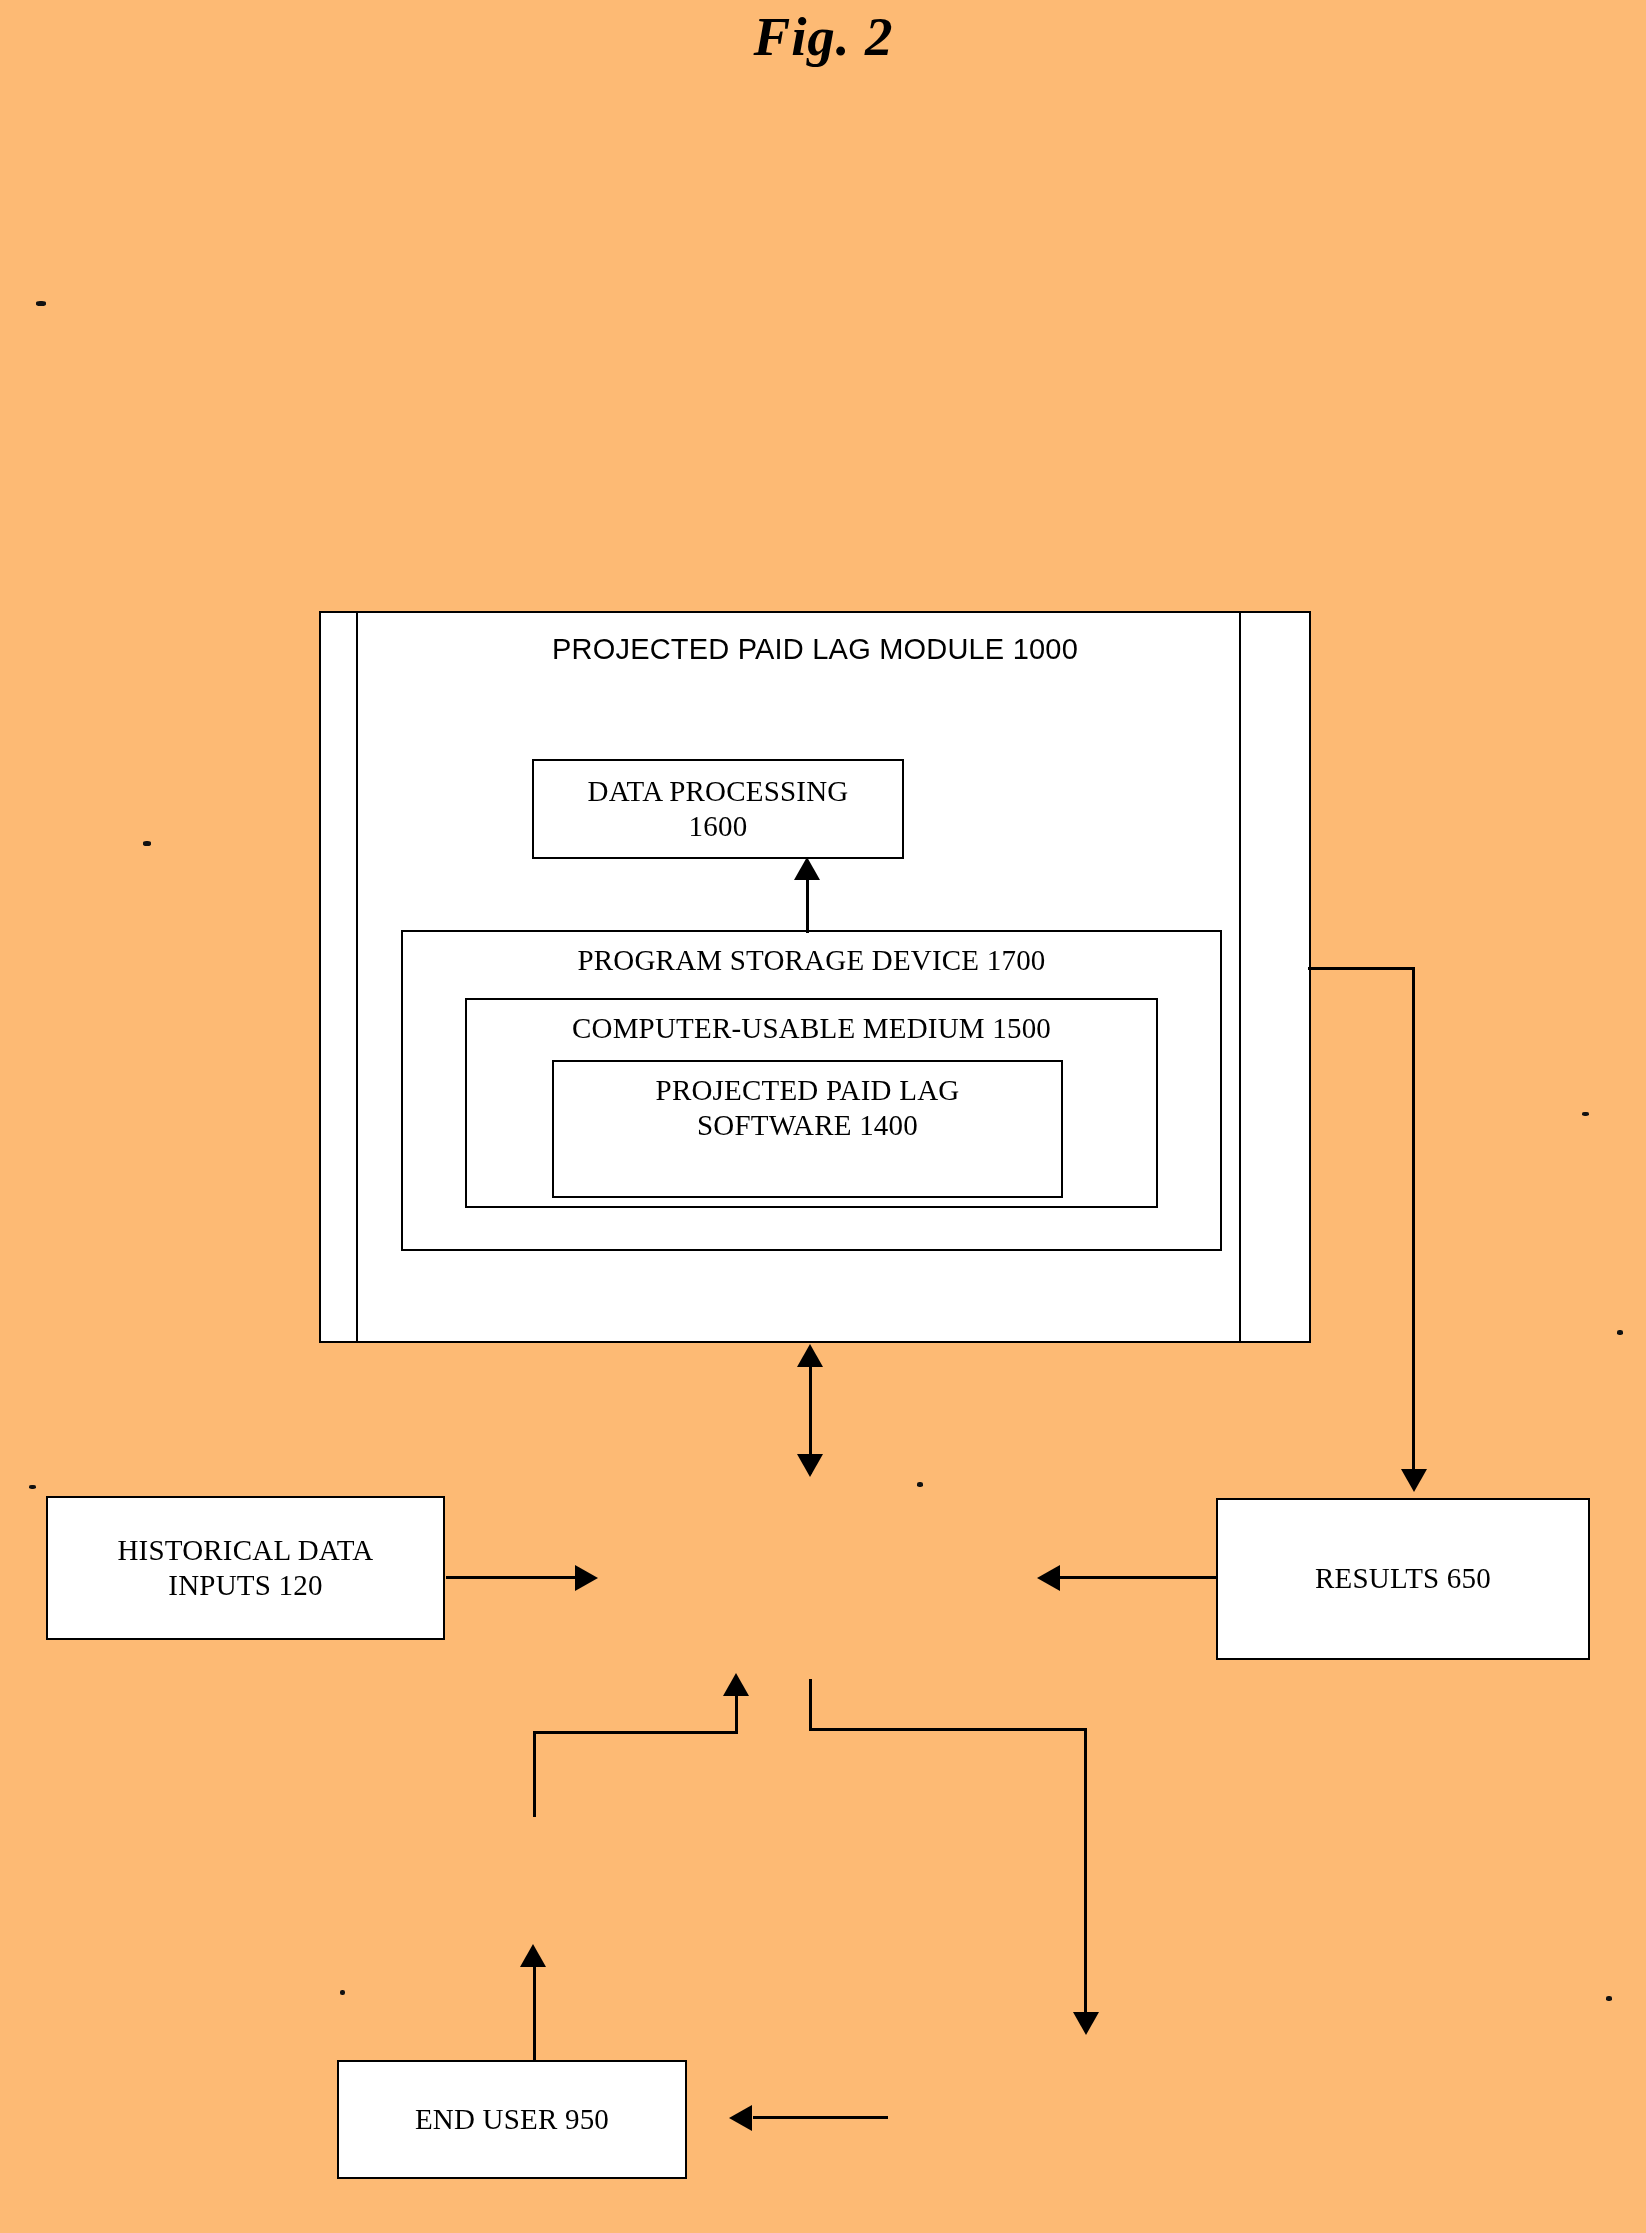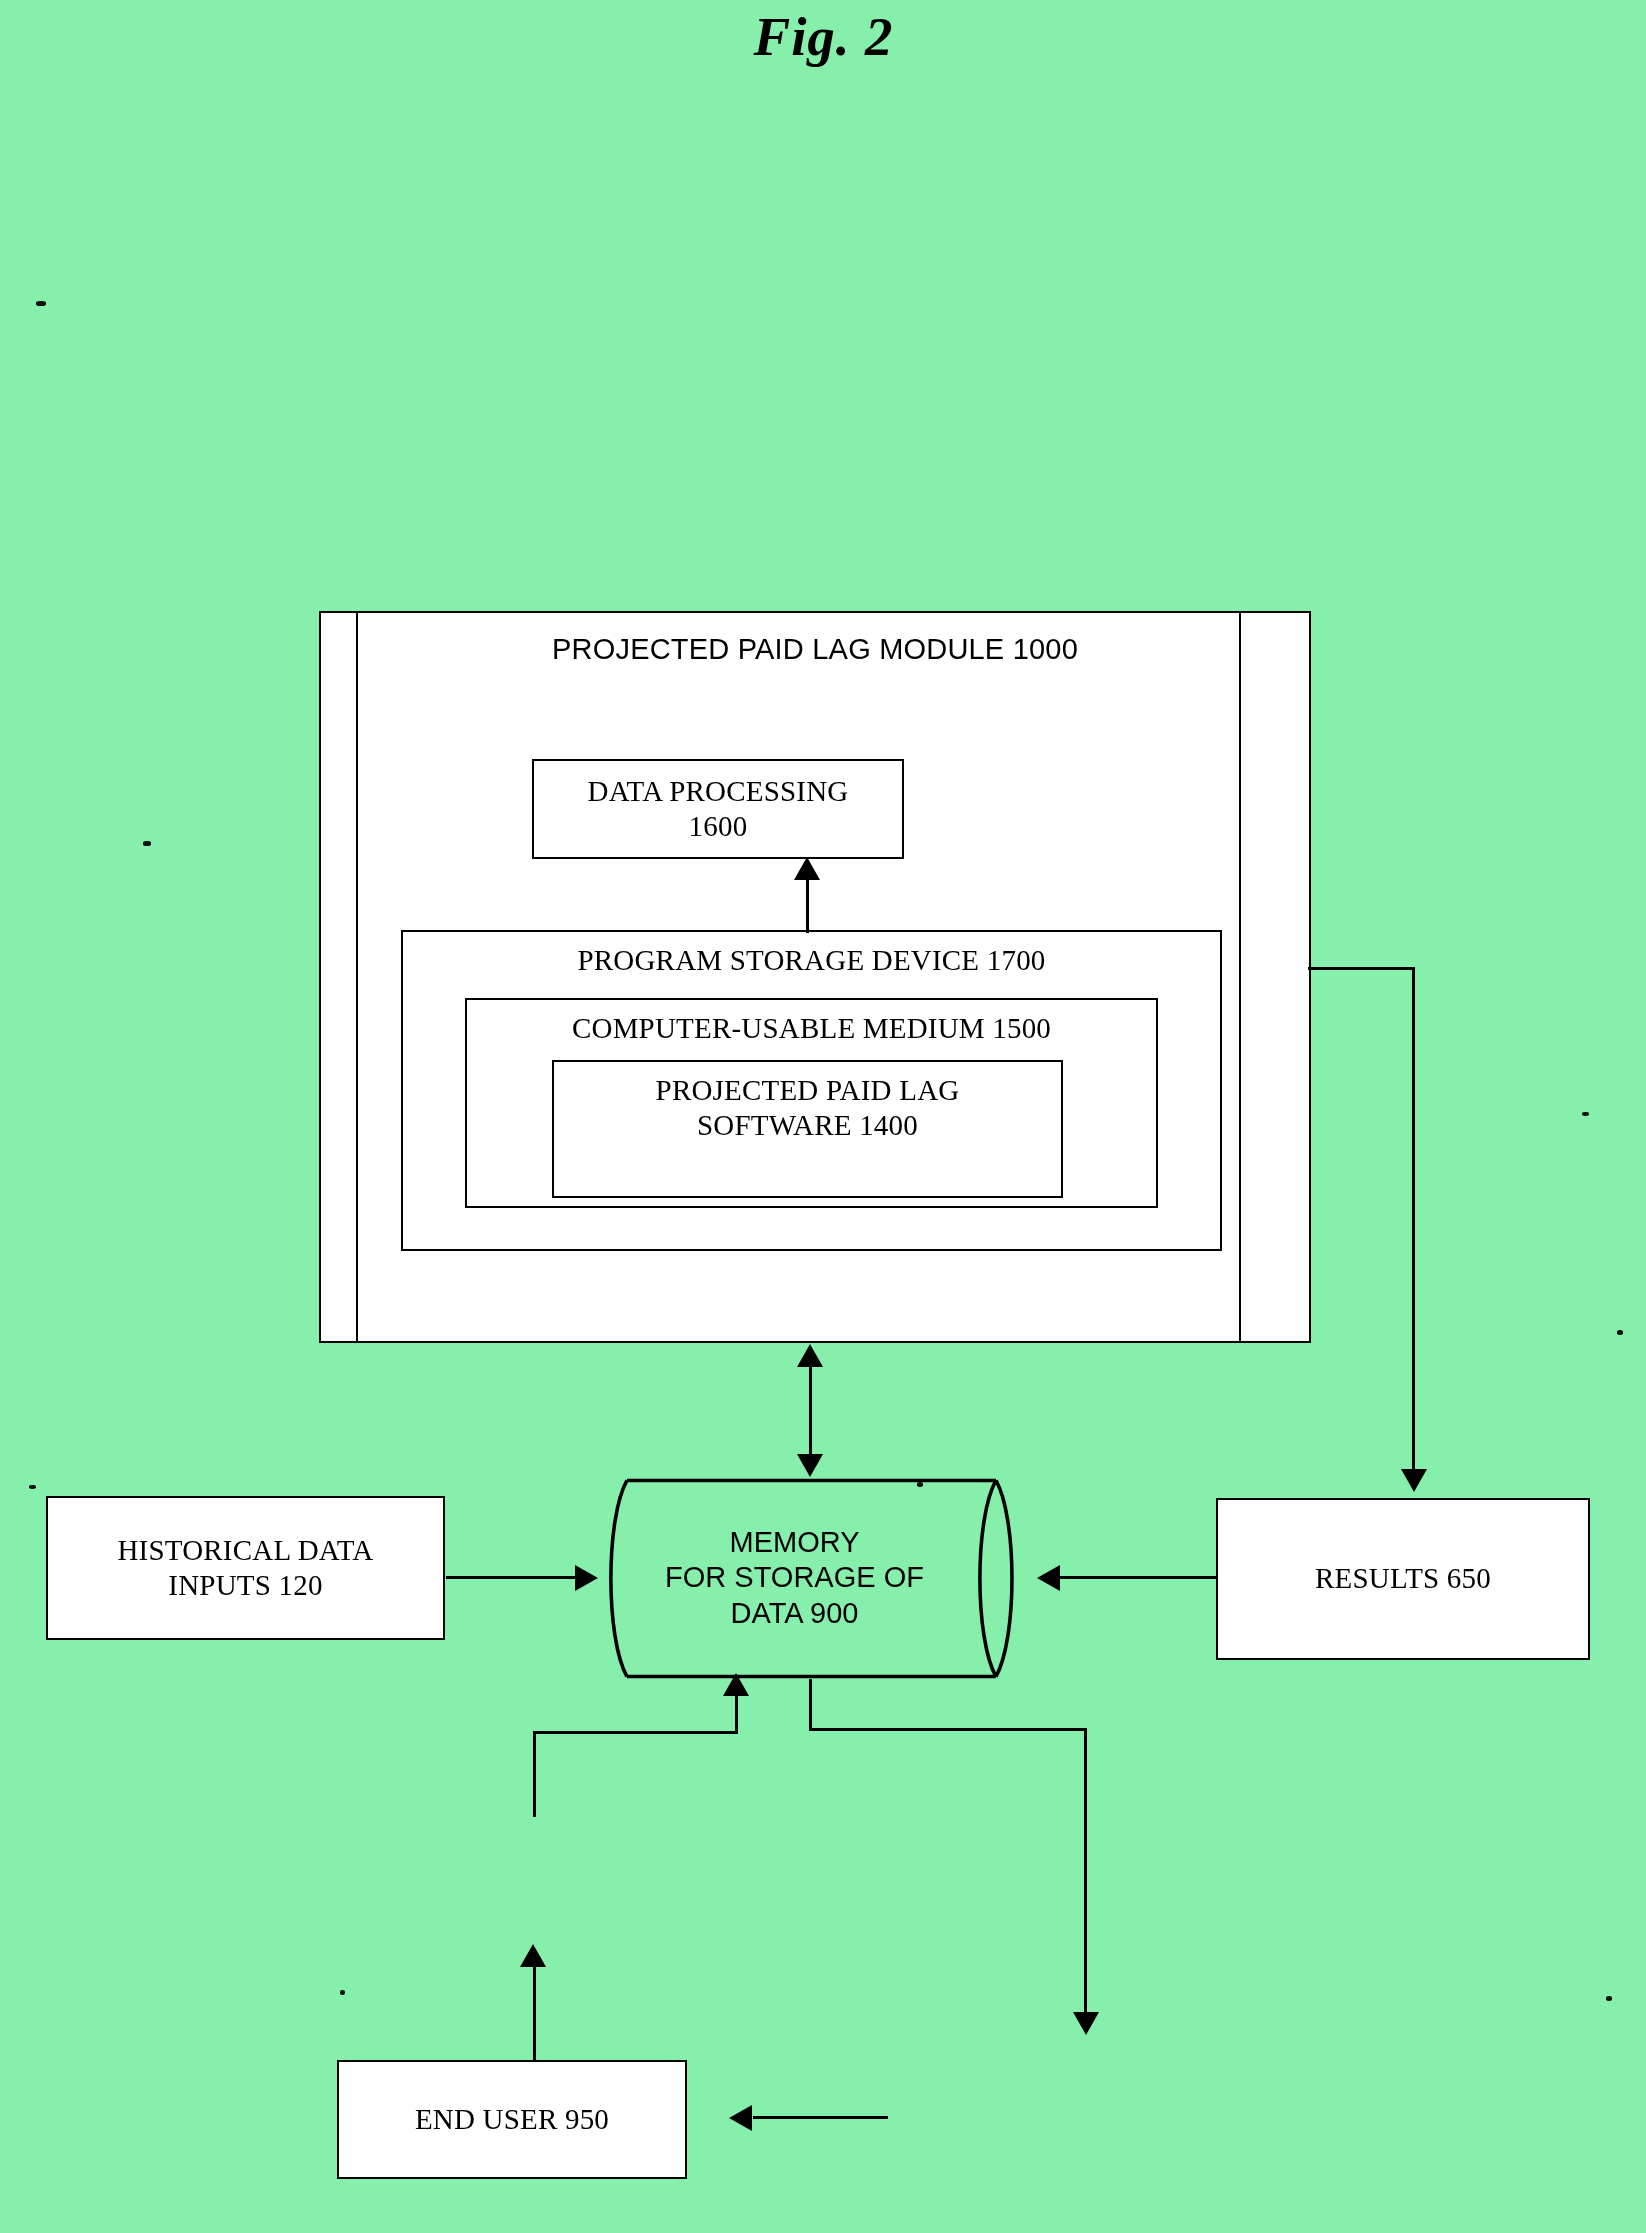--- a/index.html
+++ b/index.html
@@ -9,21 +9,21 @@
     background: #ffffff;
   }
   body {
     font-family: "Liberation Sans", sans-serif;
     color: #000000;
   }
   #page {
     position: relative;
     width: 1647px;
     height: 2233px;
-    background: #86efac;
+    background: #fdba74;
     overflow: hidden;
   }
   #fig-title {
     position: absolute;
     left: 0;
     top: 7.1px;
     width: 1647px;
     text-align: center;
     font-family: "Liberation Serif", "DejaVu Serif", serif;
     font-weight: bold;
@@ -190,35 +190,20 @@
   </div>
 
   <div class="conn vline" style="left:806px; top:872px; height:61px;"></div>
   <div class="arrow arrow-up" style="left:794px; top:857px;"></div>
 
   <div class="box" style="left:46px; top:1496px; width:399px; height:144px;">
     <span class="label">HISTORICAL DATA
 INPUTS 120</span>
   </div>
 
-  <div id="memory-cylinder" style="left:593px; top:1476px; width:444px; height:205px;">
-    <svg class="overlay" width="444" height="205" viewBox="0 0 498 230">
-
-      <line x1="38" y1="5" x2="452" y2="5" stroke="#000" stroke-width="4"></line>
-      <line x1="38" y1="225" x2="452" y2="225" stroke="#000" stroke-width="4"></line>
-
-      <path d="M 38 5 C 14 48, 14 182, 38 225" fill="none" stroke="#000" stroke-width="4"></path>
-
-      <path d="M 452 5 C 476 48, 476 182, 452 225" fill="none" stroke="#000" stroke-width="4"></path>
-      <path d="M 452 5 C 428 48, 428 182, 452 225" fill="none" stroke="#000" stroke-width="4"></path>
-    </svg>
-    <div class="cyl-label" style="padding-right:41px;">MEMORY
-FOR STORAGE OF
-DATA  900</div>
-  </div>
 
   <div class="box" style="left:1216px; top:1498px; width:374px; height:162px;">
     <span class="label">RESULTS 650</span>
   </div>
 
 
   <div class="box" style="left:337px; top:2060px; width:350px; height:119px;">
     <span class="label">END USER 950</span>
   </div>
 

